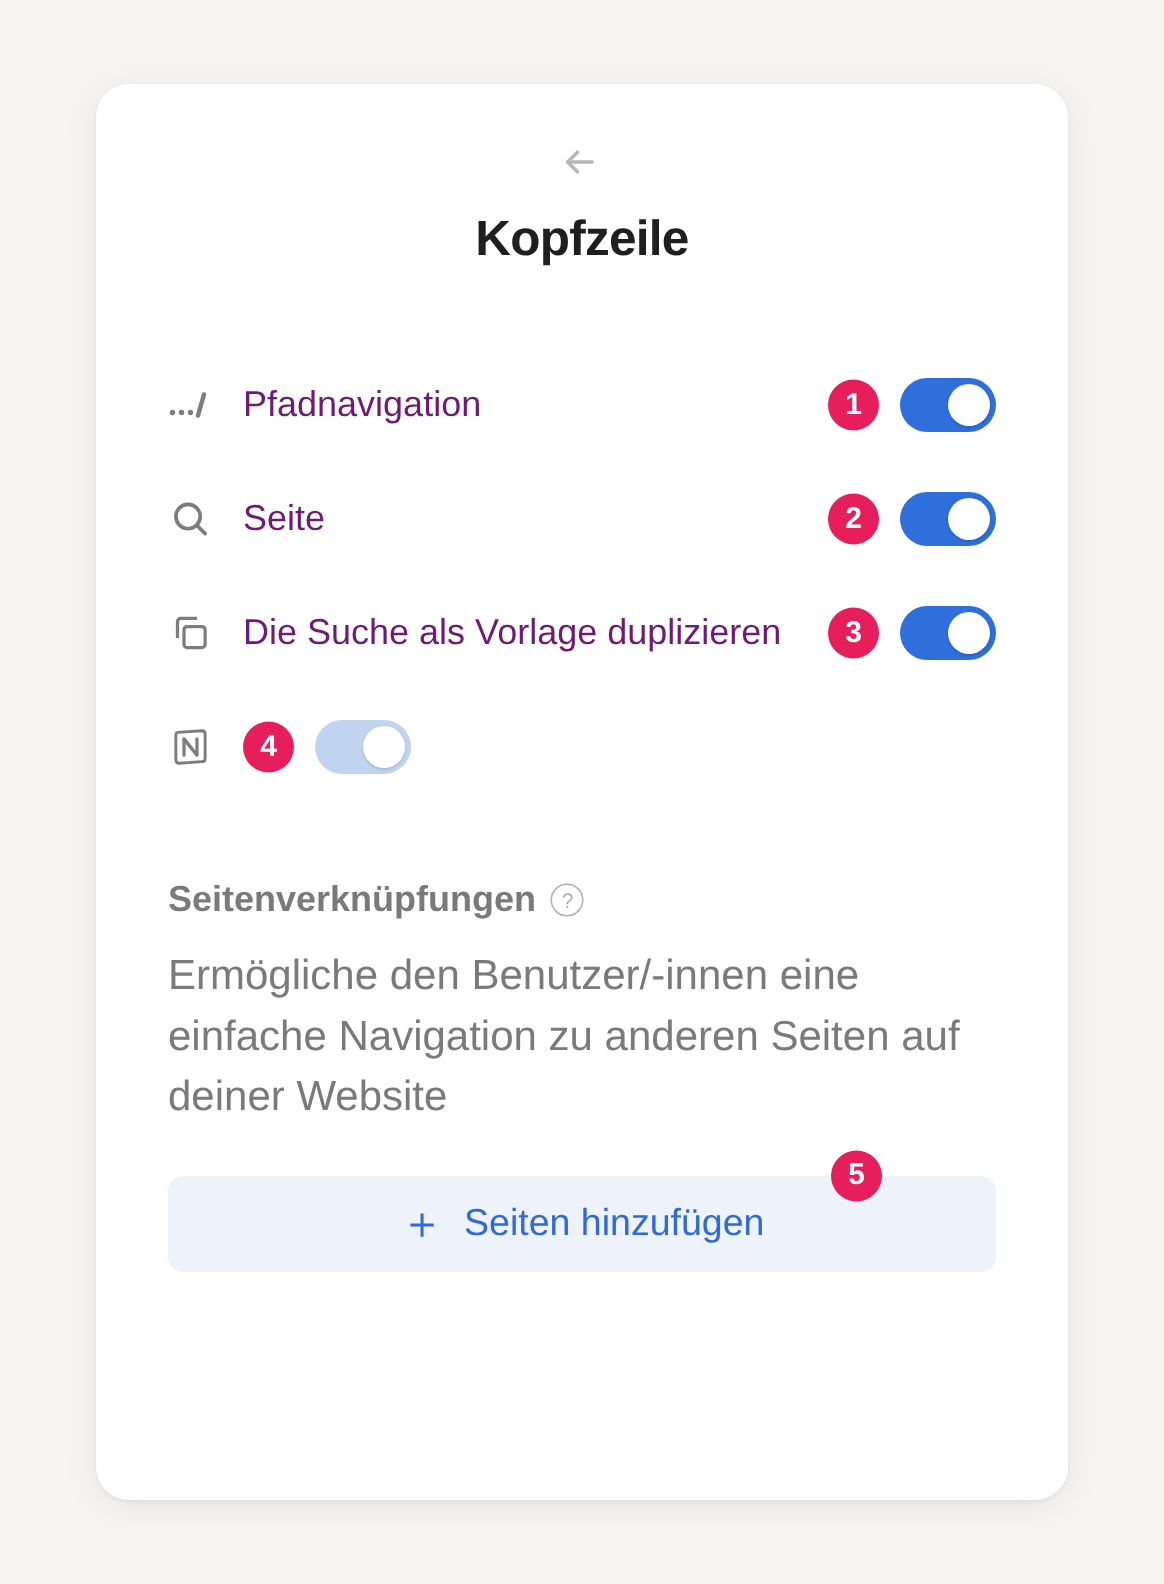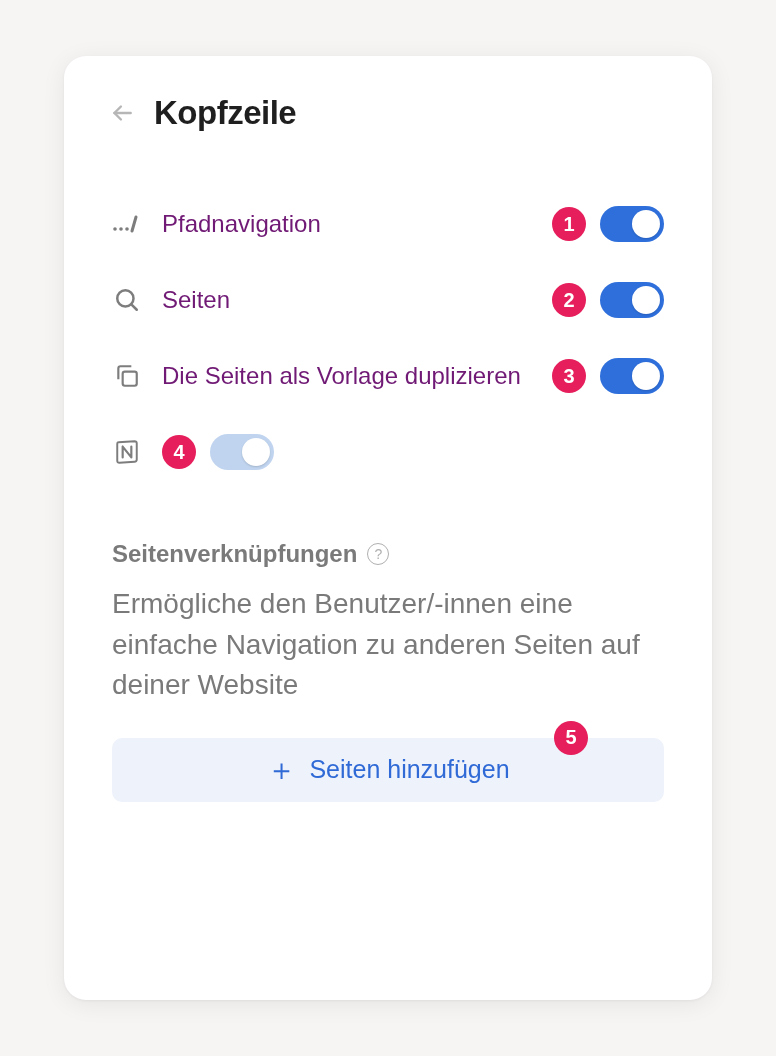--- a/index.html
+++ b/index.html
@@ -19,20 +19,21 @@
       background: #fff;
       border-radius: 22px;
       box-shadow: 0 4px 24px rgba(0,0,0,0.07), 0 1px 3px rgba(0,0,0,0.05);
       padding: 38px 48px;
     }
     .header-row {
       display: flex;
       align-items: center;
       gap: 18px;
       margin-bottom: 74px;
+      flex-direction: column;
     }
     .back-arrow {
       width: 28px;
       height: 28px;
       display: flex;
       align-items: center;
       justify-content: center;
       color: #b6b6b6;
       cursor: pointer;
       margin-left: -4px;
@@ -196,35 +197,35 @@
         </div>
     </div>
 
     <div class="opt-row">
       <div class="opt-icon">
         <svg width="26" height="26" viewBox="0 0 24 24" fill="none" stroke="#7d7d7d" stroke-width="2.3" stroke-linecap="round">
           <circle cx="10.5" cy="10.5" r="7.5"></circle>
             <line x1="21" y1="21" x2="16" y2="16"></line>
         </svg>
       </div>
-      <div class="opt-label">Seiten</div>
+      <div class="opt-label">Seite</div>
       <div class="badge">2</div>
       <div class="toggle on">
           <div class="knob"></div>
         </div>
     </div>
 
     <div class="opt-row">
       <div class="opt-icon">
         <svg width="26" height="26" viewBox="0 0 24 24" fill="none" stroke="#7d7d7d" stroke-width="2">
           <rect x="8" y="8" width="13" height="13" rx="2"></rect>
           <path d="M4 15 V5 a2 2 0 0 1 2-2 h10"></path>
         </svg>
       </div>
-      <div class="opt-label">Die Seiten als Vorlage duplizieren</div>
+      <div class="opt-label">Die Suche als Vorlage duplizieren</div>
       <div class="badge" style="margin-left:-26px">3</div>
       <div class="toggle on">
           <div class="knob"></div>
         </div>
     </div>
 
     <div class="opt-row">
       <div class="opt-icon">
         <svg width="26" height="26" viewBox="0 0 24 24">
           <path d="M4 3 L19 2 Q21 2 21 4 L21 19 Q21 21 19 21 L5 22 Q3 22 3 20 L3 5 Q3 3 4 3 Z" fill="none" stroke="#7d7d7d" stroke-width="1.8"></path>

